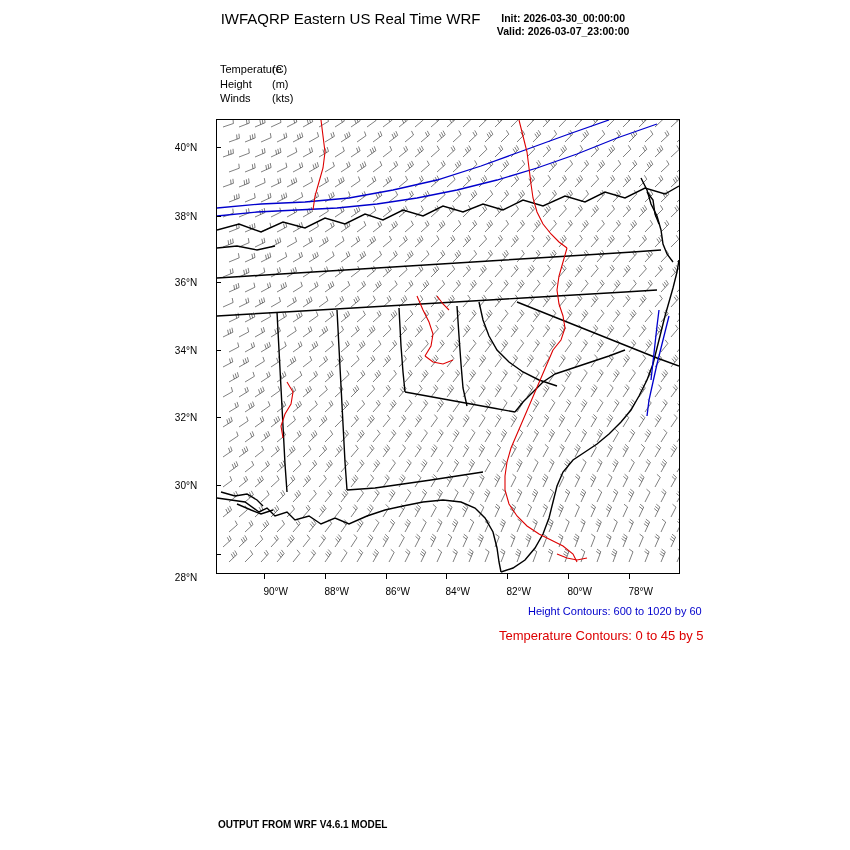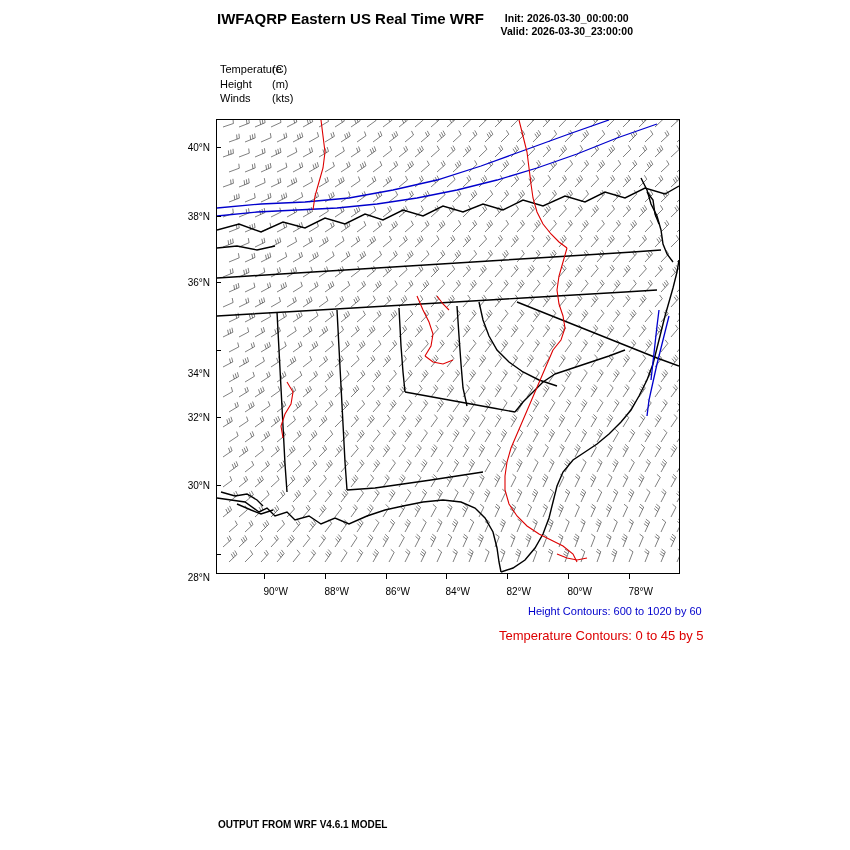--- a/index.html
+++ b/index.html
@@ -18,21 +18,21 @@
   .title-block {
     position: absolute;
     top: 10px;
     left: 0;
     width: 850px;
     text-align: center;
   }
   .main-title {
     display: inline-block;
     font-size: 15px;
-    font-weight: bold;
+    font-weight: normal;
     vertical-align: top;
     margin-right: 12px;
   }
   .time-block {
     display: inline-block;
     vertical-align: top;
     text-align: center;
     font-size: 10.5px;
     font-weight: bold;
     line-height: 13px;
@@ -57,21 +57,21 @@
     border: 1px solid #000000;
     box-sizing: border-box;
     overflow: hidden;
     background: #ffffff;
   }
   .map-frame svg { display: block; }
 
   .ytick {
     position: absolute;
     font-size: 10px;
-    text-align: right;
+    text-align: center;
     width: 48px;
   }
   .xtick {
     position: absolute;
     font-size: 10px;
     text-align: right;
     width: 48px;
   }
   .tickmark-v {
     position: absolute;
@@ -108,21 +108,21 @@
     line-height: 13px;
   }
 </style>
 </head>
 <body>
 
 <div class="title-block">
   <span class="main-title">IWFAQRP Eastern US Real Time WRF</span>
   <span class="time-block">
     <div>Init: 2026-03-30_00:00:00</div>
-    <div>Valid: 2026-03-30_23:00:00</div>
+    <div>Valid: 2026-03-07_23:00:00</div>
   </span>
 </div>
 
 <div class="units-block">
   <div class="units-row">
     <span class="u-label">Temperature</span><span class="u-unit">(C)</span>
   </div>
   <div class="units-row">
     <span class="u-label">Height</span><span class="u-unit">(m)</span>
   </div>
@@ -2812,21 +2812,21 @@
       <path d="M70,262 L76,272 L74,284 L68,294 L64,306 L66,318"></path>
       <path d="M220,176 L226,184 L232,190"></path>
       <path d="M340,434 L350,438 L360,440 L370,438"></path>
     </g>
   </svg>
 </div>
 
 <div class="ytick" style="left:162px; top:142px;">40°N</div>
 <div class="ytick" style="left:162px; top:211px;">38°N</div>
 <div class="ytick" style="left:162px; top:277px;">36°N</div>
-<div class="ytick" style="left:162px; top:345px;margin-top:23px;">34°N</div>
+<div class="ytick" style="left:162px; top:345px;">34°N</div>
 <div class="ytick" style="left:162px; top:412px;">32°N</div>
 <div class="ytick" style="left:162px; top:480px;">30°N</div>
 <div class="ytick" style="left:162px; top:572px;">28°N</div>
 
 <div class="tickmark-v" style="left:216px; top:147px;"></div>
 <div class="tickmark-v" style="left:216px; top:216px;"></div>
 <div class="tickmark-v" style="left:216px; top:282px;"></div>
 <div class="tickmark-v" style="left:216px; top:350px;"></div>
 <div class="tickmark-v" style="left:216px; top:417px;"></div>
 <div class="tickmark-v" style="left:216px; top:485px;"></div>

